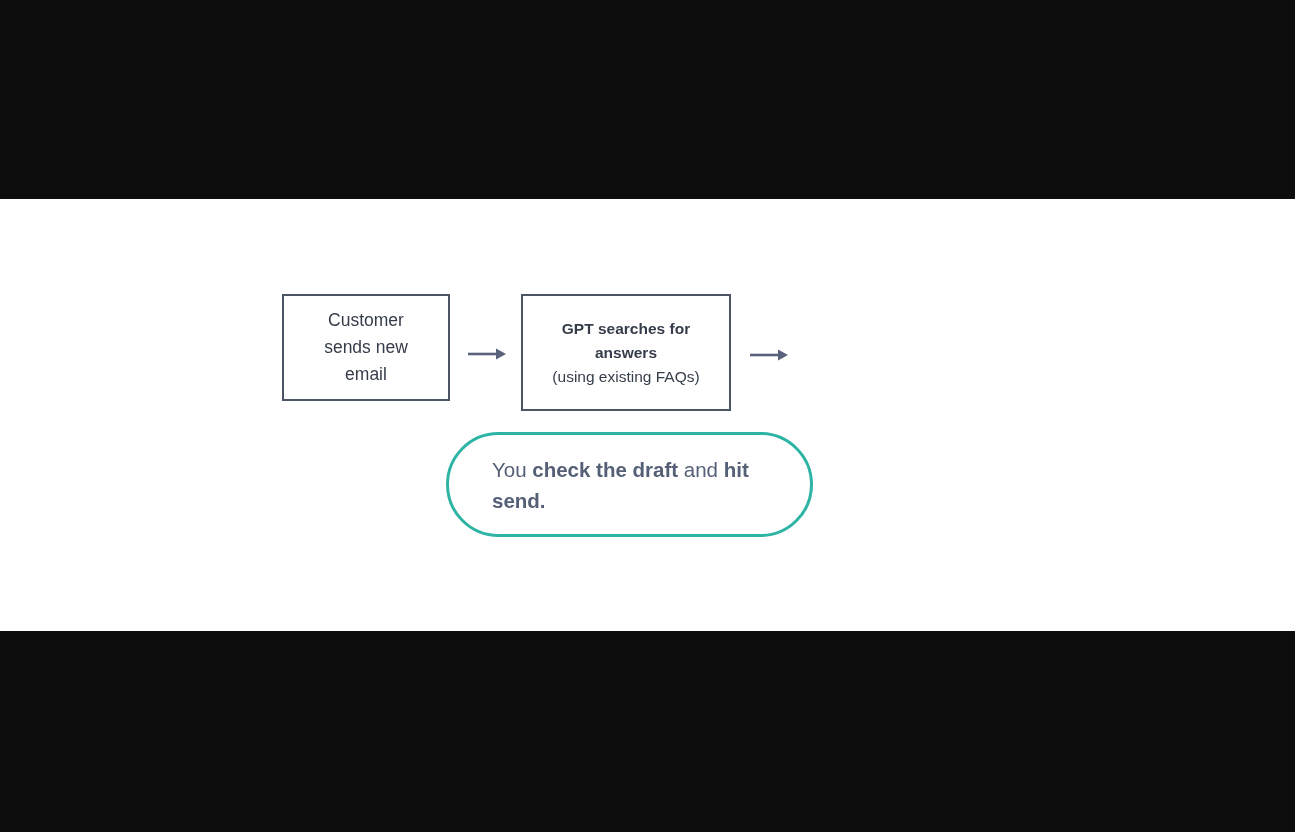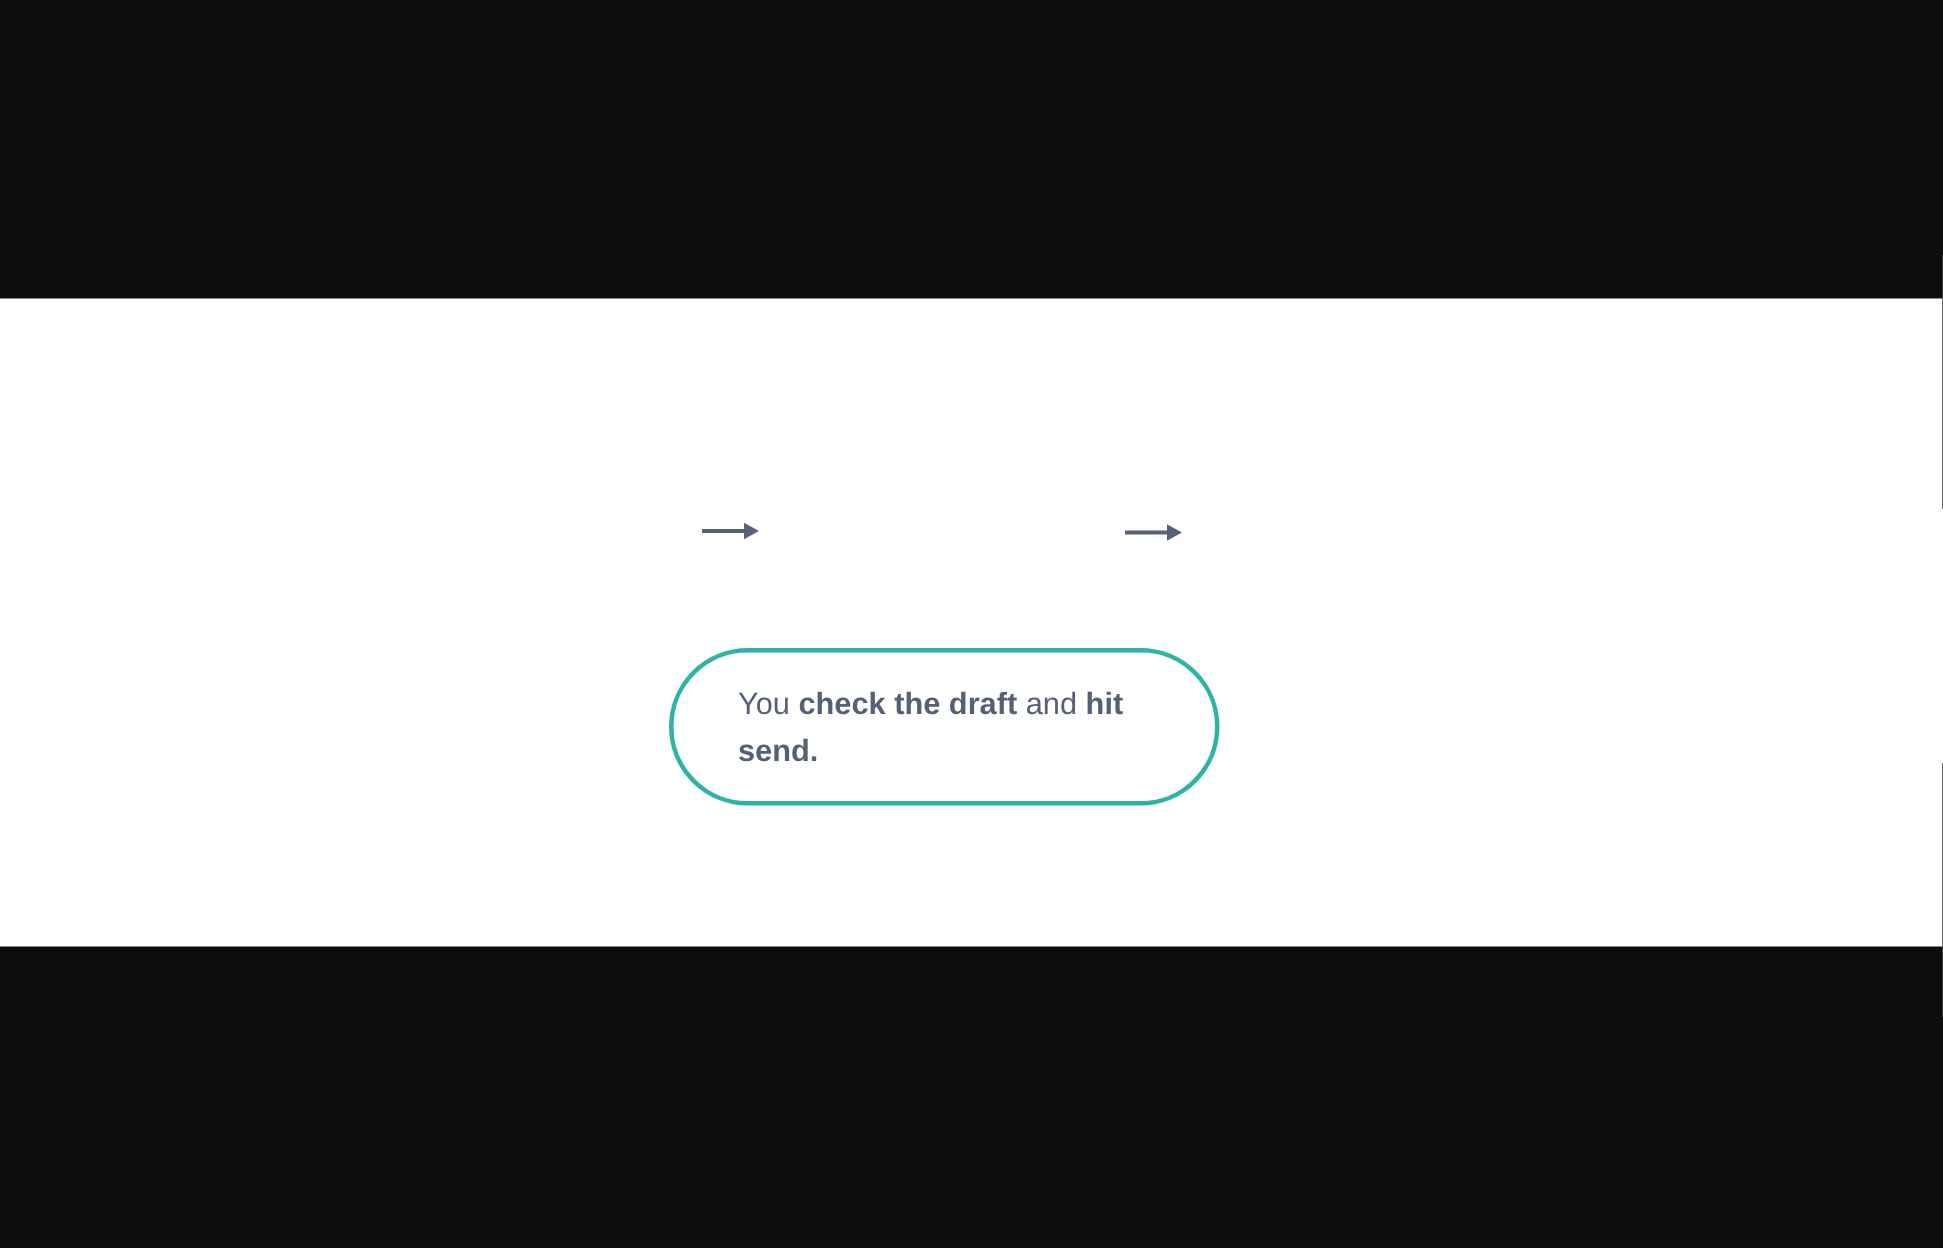--- a/index.html
+++ b/index.html
@@ -91,26 +91,36 @@
     padding: 0 34px 0 43px;
   }
   .callout-text .b { font-weight: bold; }
 </style>
 </head>
 <body>
 
 <div class="stage">
   <div class="band">
 
+    <div class="node node-customer">
+      <div>Customer</div>
+      <div>sends new</div>
+      <div>email</div>
+    </div>
 
     <svg class="arrow arrow-1" viewBox="0 0 40 16">
       <line x1="1" y1="8" x2="30" y2="8" stroke="#59627a" stroke-width="2.6"></line>
       <polygon points="29,2.5 39,8 29,13.5" fill="#59627a"></polygon>
     </svg>
 
+    <div class="node node-search">
+      <div class="bold-line">GPT searches for</div>
+      <div class="bold-line">answers</div>
+      <div>(using existing FAQs)</div>
+    </div>
 
     <svg class="arrow arrow-2" viewBox="0 0 40 16">
       <line x1="1" y1="8" x2="30" y2="8" stroke="#59627a" stroke-width="2.6"></line>
       <polygon points="29,2.5 39,8 29,13.5" fill="#59627a"></polygon>
     </svg>
 
 
     <div class="callout">
       <div class="callout-text"><span>You </span><span class="b">check the draft</span><span> and </span><span class="b">hit send.</span></div>
     </div>

